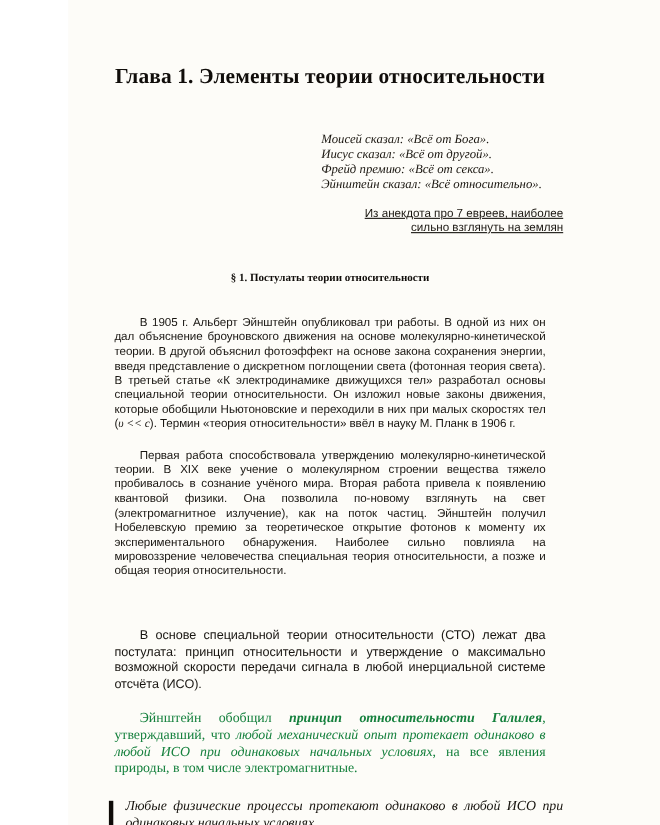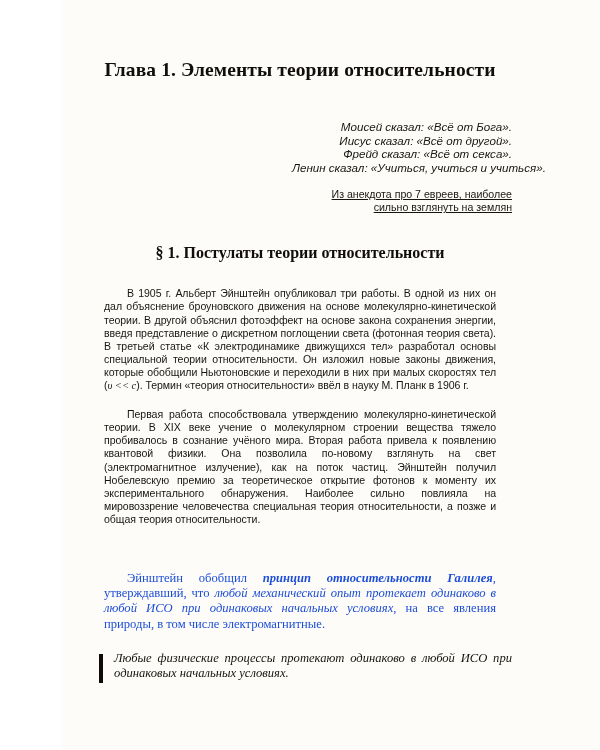--- a/index.html
+++ b/index.html
@@ -58,27 +58,26 @@
   }
 
   
   .epigraph {
     margin: 0;
     padding-top: 38px;
     text-align: left;
     padding-left: 204px;
   }
   .epigraph-line {
-    font-family: Liberation Sans, sans-serif;
+    font-family: Liberation Serif, serif;
     font-style: italic;
     font-size: 11.6px;
     line-height: 13.6px;
     white-space: nowrap;
     color: #1a1610;
-    text-align: right;
   }
 
   .epigraph-source {
     margin: 0;
     padding-top: 14px;
     padding-left: 150px;
     text-align: right;
     padding-right: 0px;
     text-decoration: underline;
   }
@@ -90,21 +89,21 @@
     color: #1a1610;
     text-align: right;
   }
 
   
   .section-heading {
     margin: 0;
     padding-top: 30px;
     font-family: "Liberation Serif", serif;
     font-weight: bold;
-    font-size: 16px;
+    font-size: 10px;
     line-height: 18px;
     text-align: center;
     color: #100d0a;
     white-space: nowrap;
   }
 
   
   .body-block {
     padding-top: 9px;
   }
@@ -126,21 +125,21 @@
     font-family: "Liberation Sans", sans-serif;
     font-size: 11.5px;
     line-height: 14.6px;
     color: #181511;
     letter-spacing: -0.05px;
   }
   p.serif {
     font-family: "Liberation Serif", serif;
     font-size: 12.6px;
     line-height: 15.2px;
-    color: #1d4ed8;
+    color: #15803d;
   }
   .gap-sm { height: 13px; }
 
   i.em { font-style: italic; }
   b.emb { font-weight: bold; font-style: italic; }
   .mono-var {
     font-family: "Liberation Serif", serif;
     font-style: italic;
   }
 
@@ -176,39 +175,40 @@
 
   <div class="gutter-strip"></div>
 
   <div class="content">
 
     <h1 class="chapter-title">Глава 1. Элементы теории относительности</h1>
 
     <div class="epigraph">
       <div class="epigraph-line">Моисей сказал: «Всё от Бога».</div>
       <div class="epigraph-line">Иисус сказал: «Всё от другой».</div>
-      <div class="epigraph-line">Фрейд сказал: «Всё от секса».</div>
-      <div class="epigraph-line">Ленин сказал: «Учиться, учиться и учиться».</div>
+      <div class="epigraph-line">Фрейд премию: «Всё от секса».</div>
+      <div class="epigraph-line">Эйнштейн сказал: «Всё относительно».</div>
     </div>
 
     <div class="epigraph-source">
       <div class="epigraph-source-line">Из анекдота про 7 евреев, наиболее</div>
       <div class="epigraph-source-line">сильно взглянуть на землян</div>
     </div>
 
     <h2 class="section-heading">§ 1. Постулаты теории относительности</h2>
 
     <div class="body-block">
 
       <p class="para sans"><span>В 1905 г. Альберт Эйнштейн опубликовал три работы. В одной из них он дал объяснение броуновского движения на основе молекулярно-кинетической теории. В другой объяснил фотоэффект на основе закона сохранения энергии, введя представление о дискретном поглощении света (фотонная теория света). В третьей статье «К электродинамике движущихся тел» разработал основы специальной теории относительности. Он изложил новые законы движения, которые обобщили Ньютоновские и переходили в них при малых скоростях тел (</span><span class="mono-var">υ &lt;&lt; c</span><span>). Термин «теория относительности» ввёл в науку М. Планк в 1906 г.</span></p>
 
       <p class="para sans">Первая работа способствовала утверждению молекулярно-кинетической теории. В XIX веке учение о молекулярном строении вещества тяжело пробивалось в сознание учёного мира. Вторая работа привела к появлению квантовой физики. Она позволила по-новому взглянуть на свет (электромагнитное излучение), как на поток частиц. Эйнштейн получил Нобелевскую премию за теоретическое открытие фотонов к моменту их экспериментального обнаружения. Наиболее сильно повлияла на мировоззрение человечества специальная теория относительности, а позже и общая теория относительности.</p>
 
       <div class="gap-sm"></div>
 
+      <p class="para sans-lg">В основе специальной теории относительности (СТО) лежат два постулата: принцип относительности и утверждение о максимально возможной скорости передачи сигнала в любой инерциальной системе отсчёта (ИСО).</p>
 
       <p class="para serif"><span>Эйнштейн обобщил </span><b class="emb">принцип относительности Галилея</b><span>, утверждавший, что </span><i class="em">любой механический опыт протекает одинаково в любой ИСО при одинаковых начальных условиях</i><span>, на все явления природы, в том числе электромагнитные.</span></p>
 
       <div class="callout">
         <div class="callout-rule"></div>
         <p class="callout-text">Любые физические процессы протекают одинаково в любой ИСО при одинаковых начальных условиях.</p>
       </div>
 
     </div>
   </div>

